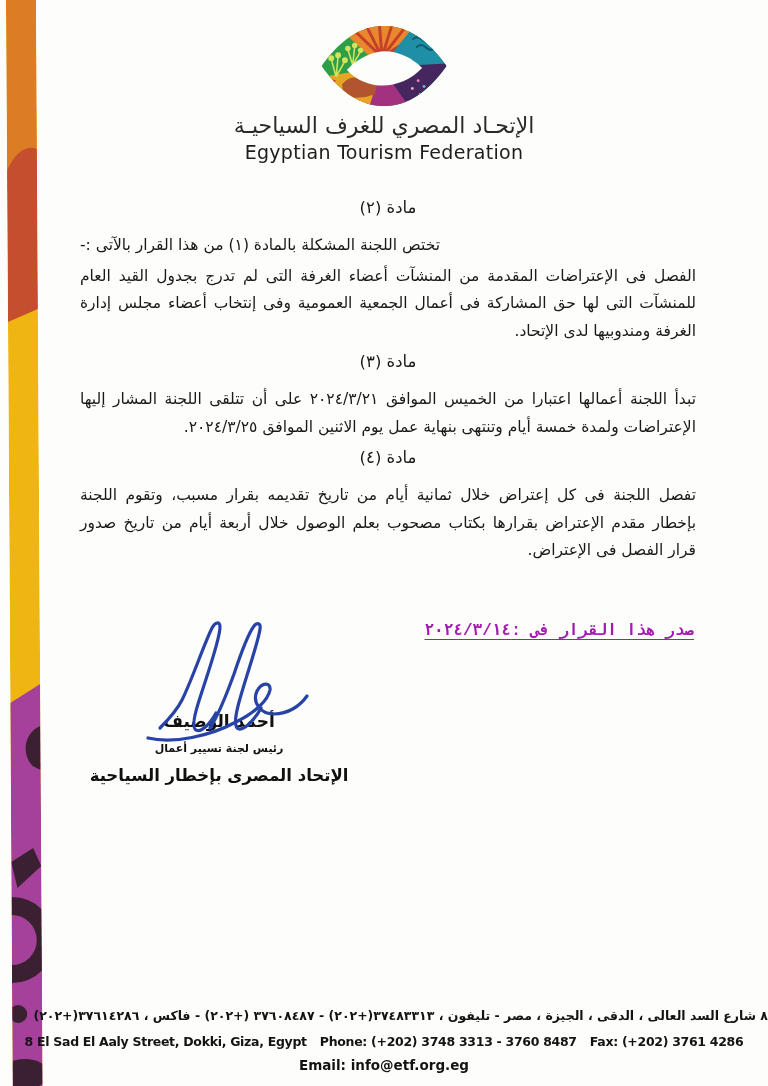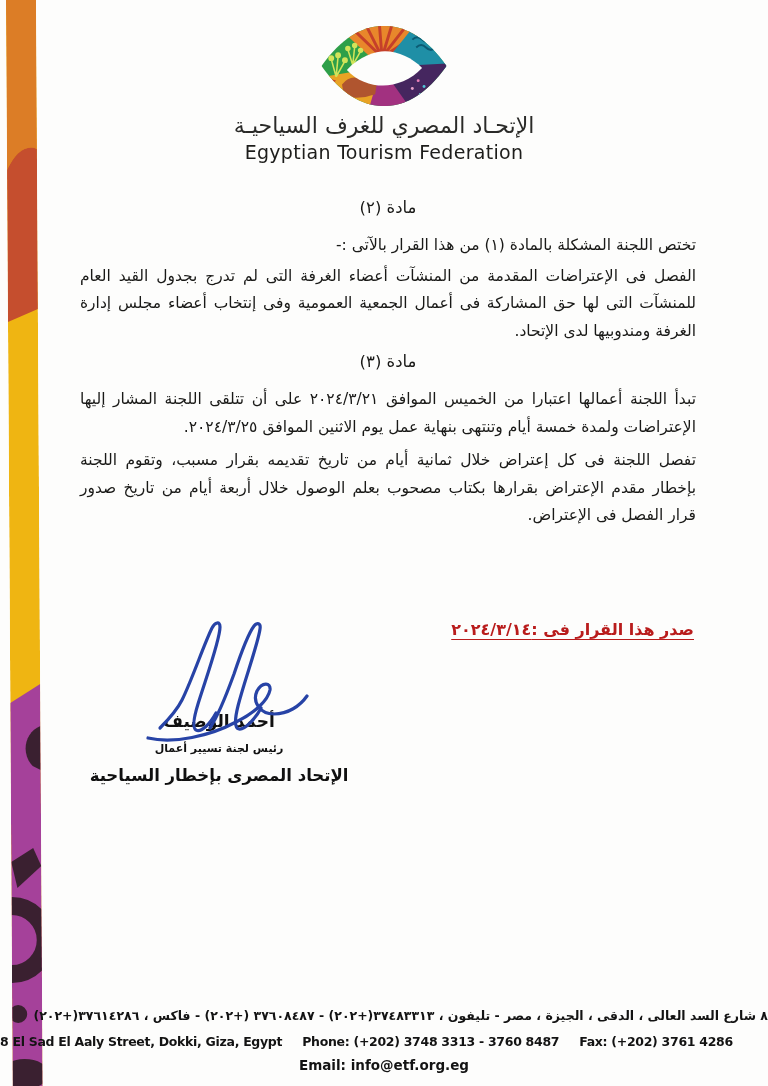--- a/index.html
+++ b/index.html
@@ -15,40 +15,40 @@
   
   .header{position:absolute;top:24px;left:0;right:0;text-align:center;color:#232321;}
   .logo{display:block;margin:0 auto 4px;}
   .org-ar{font-size:22px;line-height:28px;color:#2a2a28;direction:rtl;}
   .org-en{font-size:19px;line-height:24px;color:#1d1d1b;letter-spacing:0.3px;}
 
   
   .doc{position:absolute;top:189px;right:72px;width:616px;direction:rtl;color:#191917;padding-top:8px;}
   .doc h3{font-size:16.5px;font-weight:normal;text-align:center;margin:0 0 14px;line-height:21px;}
   .doc p{font-size:15.5px;line-height:27.5px;text-align:justify;margin:0 0 6px;}
-  .doc p.intro{text-align:right;margin-bottom:3px;}
+  .doc p.intro{text-align:left;margin-bottom:3px;}
 
   .date-line{
     position:absolute;top:620px;right:74px;direction:rtl;
-    font-weight:bold;font-size:16px;color:#b91c1c;
-    text-decoration:underline;text-underline-offset:4px;
+    font-weight:bold;font-size:16px;color:#a21caf;
+    text-decoration:underline;text-underline-offset:4px;font-family:Liberation Mono, monospace;
   }
 
   
   .sig-block{position:absolute;top:612px;left:84px;width:270px;text-align:center;direction:rtl;color:#101010;}
   .signature{position:absolute;top:4px;left:56px;pointer-events:none;}
   .sig-text{padding-top:96px;}
   .sig-name{font-weight:bold;font-size:17px;line-height:27px;}
   .sig-title{font-weight:bold;font-size:11px;line-height:27px;}
   .sig-org{font-weight:bold;font-size:16.5px;line-height:27px;}
 
   
   .footer{position:absolute;left:0;right:0;bottom:12px;text-align:center;color:#131313;}
   .f-ar{direction:rtl;font-weight:bold;font-size:12.5px;line-height:17px;margin-bottom:9px;padding-left:66px;white-space:nowrap;}
-  .f-en{display:flex;gap:20px;font-size:12.5px;font-weight:bold;letter-spacing:-0.3px;line-height:17px;margin-bottom:7px;white-space:nowrap;}
+  .f-en{display:flex;justify-content:center;gap:13px;font-size:12.5px;font-weight:bold;letter-spacing:-0.3px;line-height:17px;margin-bottom:7px;white-space:nowrap;}
   .f-email{font-size:13.5px;font-weight:bold;line-height:17px;}
 </style>
 </head>
 <body>
 
 <div class="page">
 
   <svg class="strip" width="30" height="1086" viewBox="0 0 30 1086">
     <defs>
       <clipPath id="purpleClip">
@@ -108,20 +108,21 @@
     <div class="org-ar">الإتحـاد المصري للغرف السياحيـة</div>
     <div class="org-en">Egyptian Tourism Federation</div>
   </header>
 
   <main class="doc">
     <h3>مادة (٢)</h3>
     <p class="intro">تختص اللجنة المشكلة بالمادة (١) من هذا القرار بالآتى :-</p>
     <p>الفصل فى الإعتراضات المقدمة من المنشآت أعضاء الغرفة التى لم تدرج بجدول القيد العام للمنشآت التى لها حق المشاركة فى أعمال الجمعية العمومية وفى إنتخاب أعضاء مجلس إدارة الغرفة ومندوبيها لدى الإتحاد.</p>
     <h3>مادة (٣)</h3>
     <p>تبدأ اللجنة أعمالها اعتبارا من الخميس الموافق ٢٠٢٤/٣/٢١ على أن تتلقى اللجنة المشار إليها الإعتراضات ولمدة خمسة أيام وتنتهى بنهاية عمل يوم الاثنين الموافق ٢٠٢٤/٣/٢٥.</p>
+    <h3>مادة (٤)</h3>
     <p>تفصل اللجنة فى كل إعتراض خلال ثمانية أيام من تاريخ تقديمه بقرار مسبب، وتقوم اللجنة بإخطار مقدم الإعتراض بقرارها بكتاب مصحوب بعلم الوصول خلال أربعة أيام من تاريخ صدور قرار الفصل فى الإعتراض.</p>
   </main>
 
   <div class="date-line">صدر هذا القرار فى :٢٠٢٤/٣/١٤</div>
 
   <div class="sig-block">
     <svg class="signature" width="190" height="130" viewBox="0 0 190 130">
       <g fill="none" stroke="#2743A6" stroke-width="3.2" stroke-linecap="round" stroke-linejoin="round">
         <path d="M20,112 C28,104 36,96 42,84 C52,64 64,28 72,12 C75,6 80,5 80,11 C80,24 66,62 58,88 C54,101 52,112 56,114 C61,117 70,108 76,97"></path>
         <path d="M70,112 C78,100 86,80 94,58 C100,40 108,18 114,10 C117,6 121,7 120,13 C118,28 104,66 98,90 C95,102 94,112 99,113 C105,114 116,102 121,92"></path>

